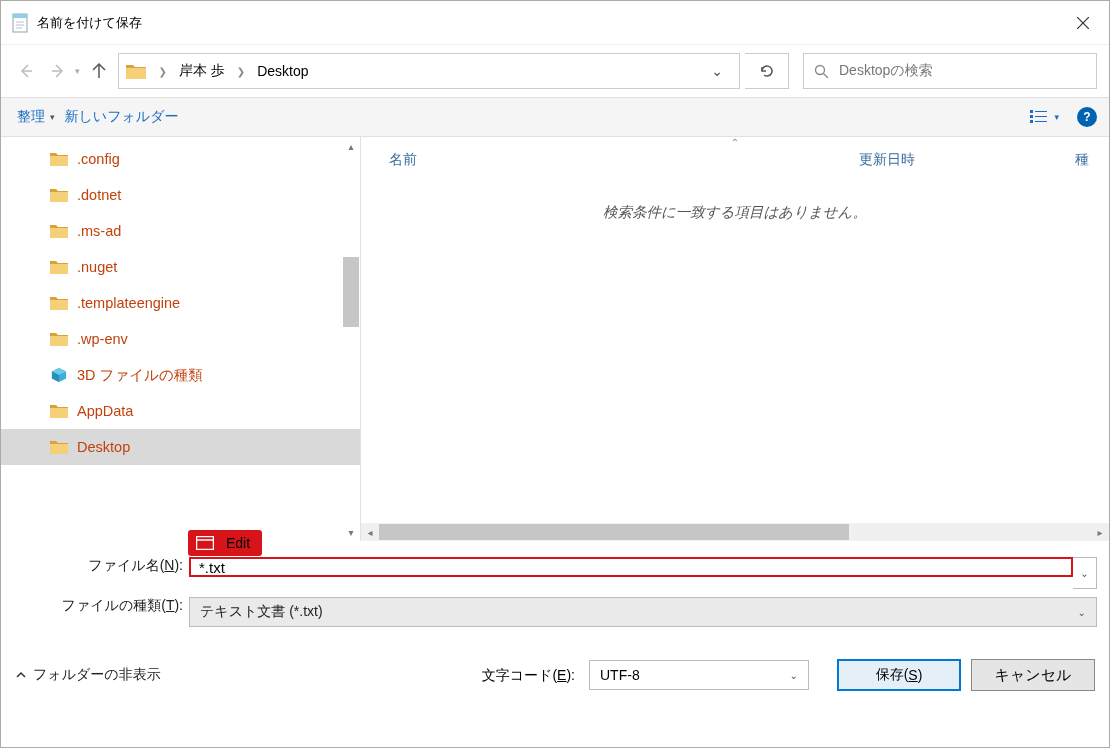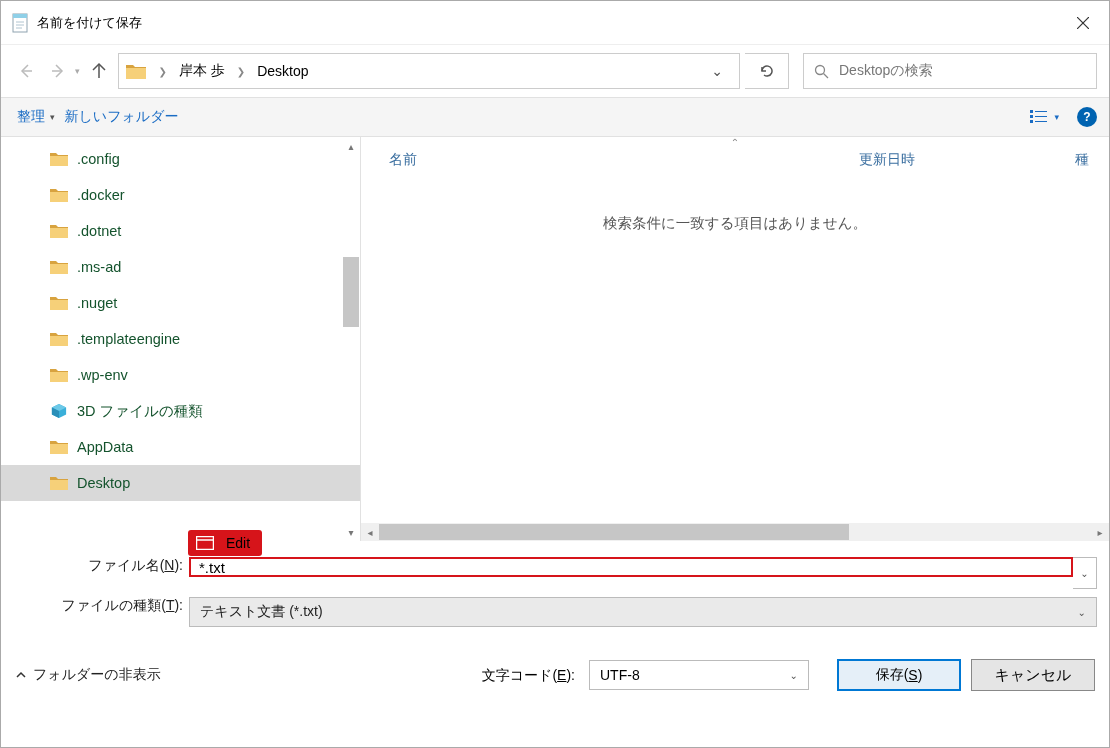--- a/index.html
+++ b/index.html
@@ -32,33 +32,33 @@
 .toolbar .view-btn { display: flex; align-items: center; gap: 6px; color: #333; }
 .help-icon { width: 20px; height: 20px; background: #0063b1; border-radius: 50%; color: white; font-weight: bold; display: flex; align-items: center; justify-content: center; font-size: 12px; margin-left: 12px; }
 
 
 .main { display: flex; height: 404px; position: relative; }
 .sidebar { width: 359px; overflow: hidden; position: relative; }
 .tree { padding-top: 4px; }
 .tree-item { height: 36px; display: flex; align-items: center; padding-left: 48px; gap: 8px; cursor: pointer; }
 .tree-item.selected { background: #d9d9d9; }
 .folder-icon { width: 20px; height: 16px; }
-.tree-label { font-size: 14.5px; color: #14532d; }
+.tree-label { font-size: 14.5px; color: #c2410c; }
 .sidebar-scroll { position: absolute; right: 0; top: 0; width: 18px; height: 100%; }
 .sidebar-scroll .up { position: absolute; top: 0; width: 18px; height: 18px; display: flex; align-items: center; justify-content: center; color: #777; font-size: 10px; }
 .sidebar-scroll .down { position: absolute; bottom: 0; width: 18px; height: 18px; display: flex; align-items: center; justify-content: center; color: #777; font-size: 10px; }
 .sidebar-scroll .thumb { position: absolute; top: 120px; left: 1px; width: 16px; height: 70px; background: #c6c6c6; }
 
 .content { flex: 1; position: relative; border-left: 1px solid #e1e1e1; }
 .content-split-handle { position: absolute; top: 0; left: 50%; transform: translateX(-50%); color: #888; font-size: 10px; }
 .columns { display: flex; padding: 14px 20px 10px 28px; color: #3b6fa0; font-size: 14px; }
 .col-name { flex: 1; }
 .col-date { width: 200px; }
 .col-type { width: 30px; text-align: right; }
-.empty-msg { text-align: center; margin-top: 35px; color: #555; font-size: 14.5px; }
+.empty-msg { text-align: center; margin-top: 24px; color: #555; font-size: 14.5px; font-style: italic; }
 .content-hscroll { position: absolute; bottom: 0; left: 0; right: 0; height: 18px; display: flex; align-items: center; background: #f0f0f0; }
 .content-hscroll .left { width: 18px; text-align: center; color: #777; font-size: 10px; }
 .content-hscroll .right { width: 18px; text-align: center; color: #777; font-size: 10px; margin-left: auto; }
 .content-hscroll .track { width: 470px; height: 16px; background: #c6c6c6; }
 
 
 .edit-badge { position: absolute; left: 188px; top: 530px; background: #d6141a; color: #000000; padding: 5px 12px 5px 8px; border-radius: 3px; display: flex; align-items: center; gap: 12px; font-size: 15px; z-index: 10; }
 .edit-badge svg { width: 18px; height: 14px; }
 
 
@@ -181,27 +181,20 @@
             <path class="folder-svg-back" d="M1 2 h6 l2 2 h10 v11 h-18 z"></path>
             <path class="folder-svg-front" d="M1 5 h18 v10 h-18 z"></path>
           </svg>
           <span class="tree-label">.config</span>
         </div>
         <div class="tree-item">
           <svg class="folder-icon" viewBox="0 0 20 16">
             <path class="folder-svg-back" d="M1 2 h6 l2 2 h10 v11 h-18 z"></path>
             <path class="folder-svg-front" d="M1 5 h18 v10 h-18 z"></path>
           </svg>
-          <span class="tree-label">.docker</span>
-        </div>
-        <div class="tree-item">
-          <svg class="folder-icon" viewBox="0 0 20 16">
-            <path class="folder-svg-back" d="M1 2 h6 l2 2 h10 v11 h-18 z"></path>
-            <path class="folder-svg-front" d="M1 5 h18 v10 h-18 z"></path>
-          </svg>
           <span class="tree-label">.dotnet</span>
         </div>
         <div class="tree-item">
           <svg class="folder-icon" viewBox="0 0 20 16">
             <path class="folder-svg-back" d="M1 2 h6 l2 2 h10 v11 h-18 z"></path>
             <path class="folder-svg-front" d="M1 5 h18 v10 h-18 z"></path>
           </svg>
           <span class="tree-label">.ms-ad</span>
         </div>
         <div class="tree-item">

